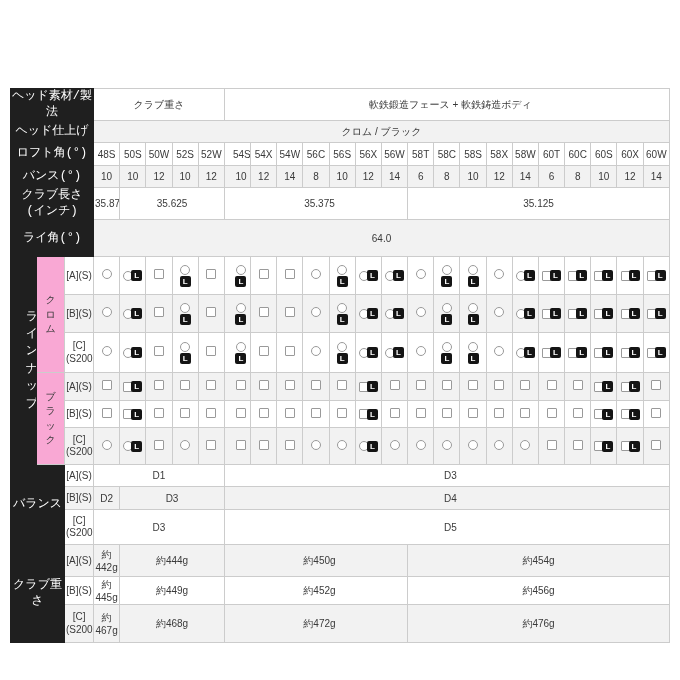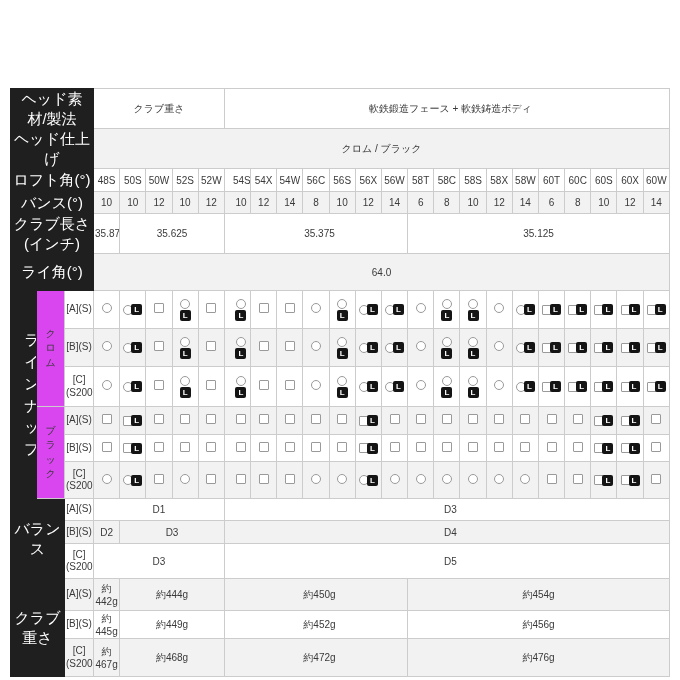--- a/index.html
+++ b/index.html
@@ -22,23 +22,23 @@
     border-collapse:collapse;table-layout:fixed;
     font-size:10px;color:var(--text);
   }
   td,th{
     border:1px solid var(--border);
     padding:0 1px;text-align:center;vertical-align:middle;
     font-weight:normal;line-height:1.3;overflow:hidden;
   }
   th.dark{
     background:var(--header-bg);color:var(--header-text);
-    border-color:var(--header-bg);font-size:15px;
+    border-color:var(--header-bg);font-size:12px;font-family:Liberation Mono, monospace;
   }
-  th.side{background:#d946ef;color:var(--text);}
+  th.side{background:#f9a8d4;color:var(--text);}
   tr.stripe .sc{background:var(--stripe);}
   .sc{background:#ffffff;}
   .gs{border-left-color:var(--strong-border);padding-left:8px;}
   tr.st > *{border-top-color:var(--strong-border);}
   tr.st > .dark{border-top-color:var(--header-bg);}
   .w2{display:inline-block;width:22px;word-break:break-all;line-height:1.45;margin-left:9px;}
   .w1{display:inline-block;width:12px;word-break:break-all;line-height:1.45;}
   .ic-c{display:inline-block;box-sizing:border-box;width:10px;height:10px;
         border:1px solid #9a9a9a;border-radius:50%;background:#fff;flex:none;}
   .ic-s{display:inline-block;box-sizing:border-box;width:10px;height:10px;

